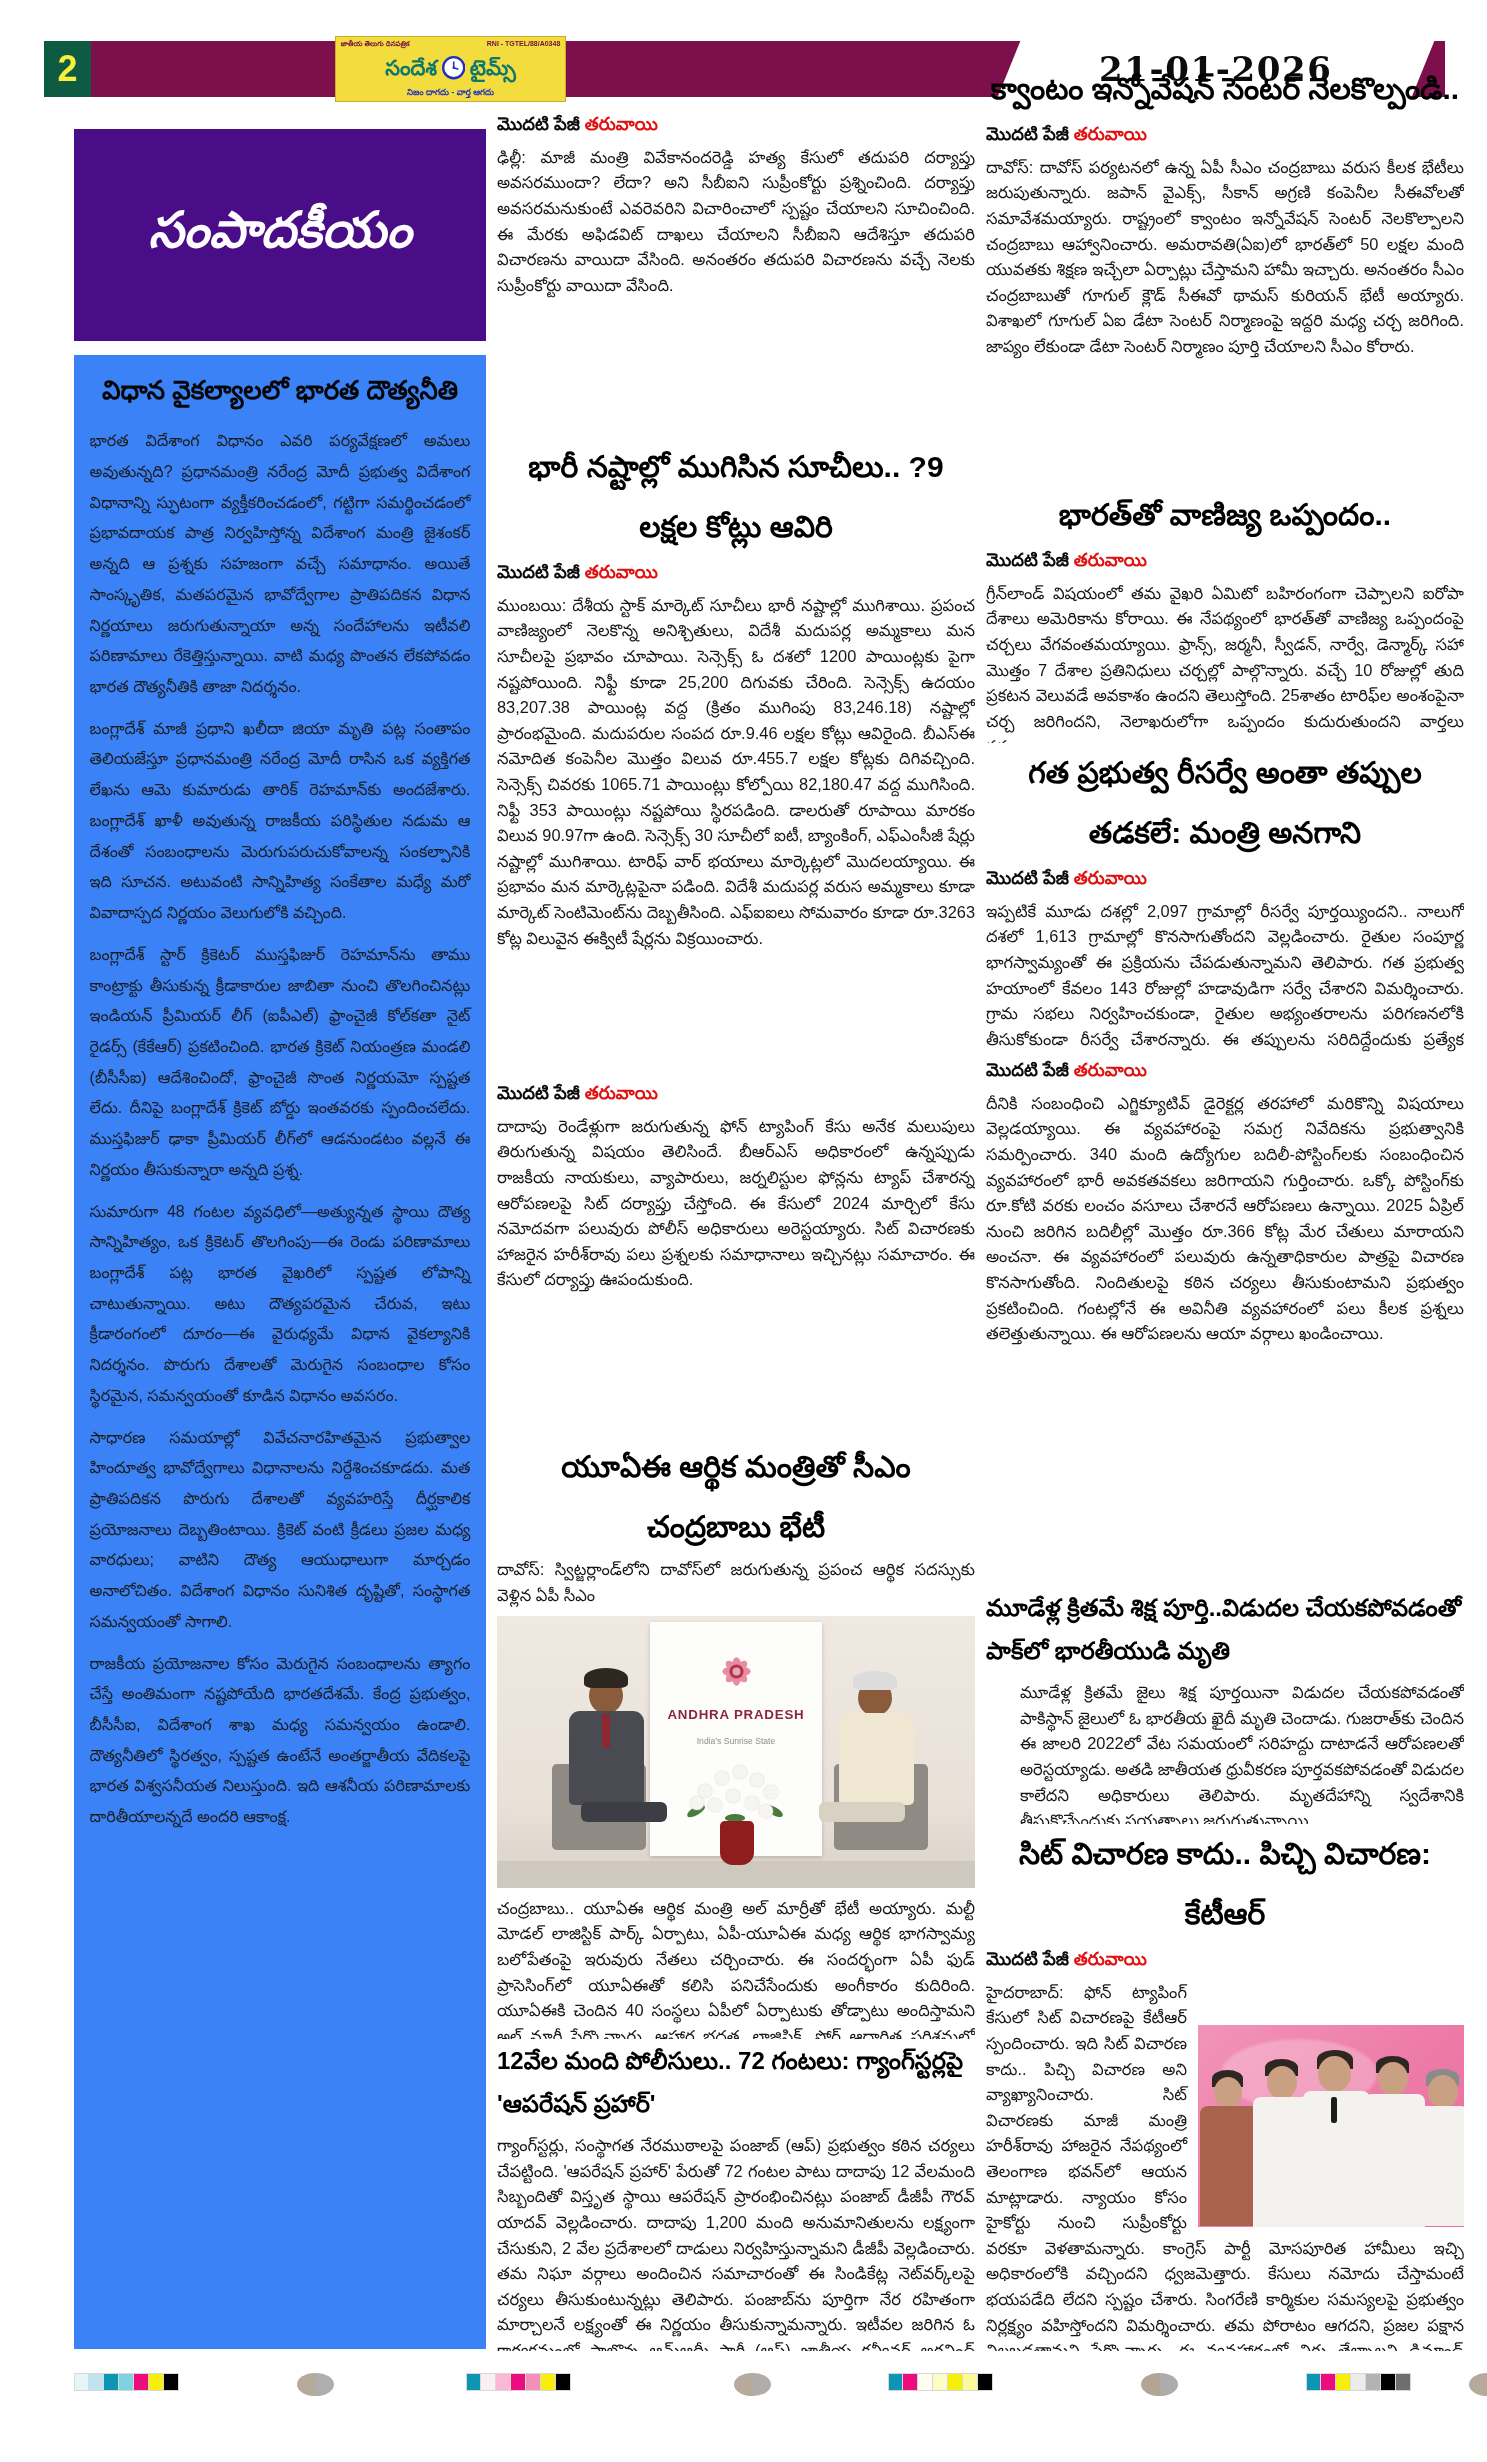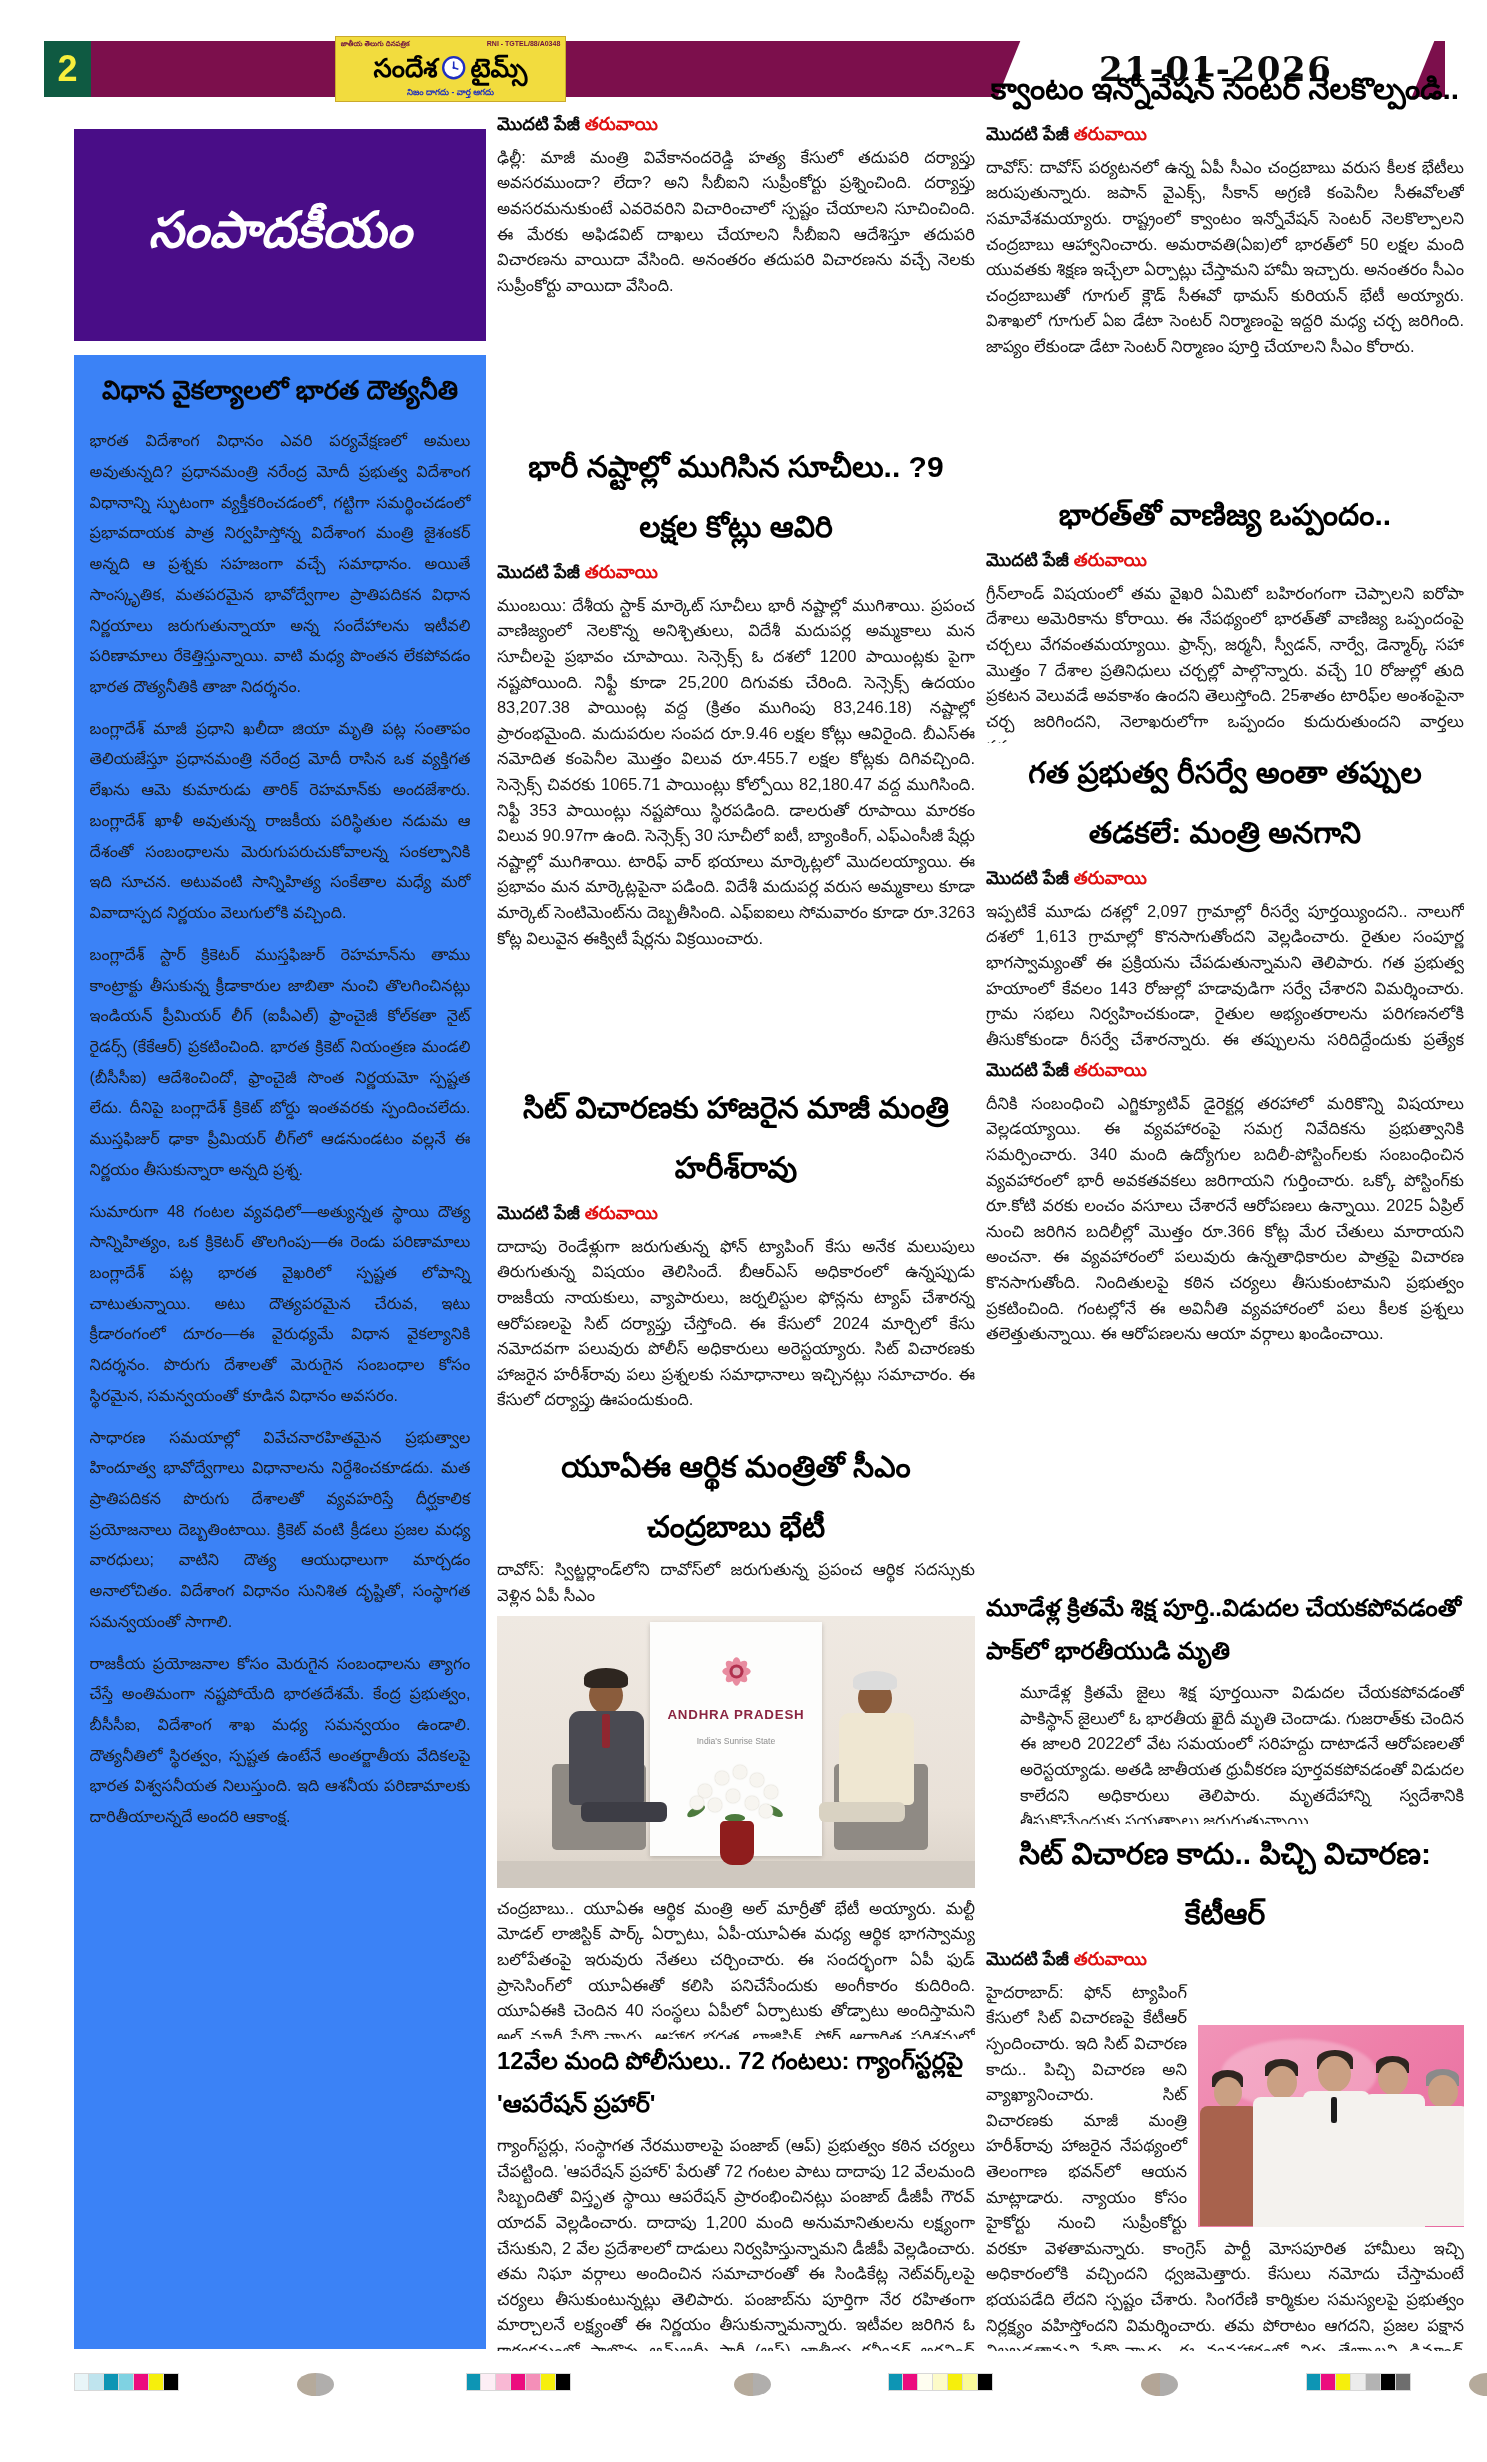--- a/index.html
+++ b/index.html
@@ -8,21 +8,21 @@
   #page { position:relative; width:1487px; height:2462px; background:#fff; overflow:hidden; }
 
   
   #header { position:absolute; left:44px; top:41px; width:1401px; height:56px; display:flex; }
   #pagenum-box { width:47px; height:56px; background:#0f5a42; color:#f7ef3c; font-size:36px; font-weight:700;
                  display:flex; align-items:center; justify-content:center; }
   #header-bar { position:relative; flex:1; background:#7c0f4c; }
   #logo-box { position:absolute; left:244px; top:-4.7px; width:231px; height:66px; background:#f2dc3e;
               border:0.8px solid #caa92c; display:flex; flex-direction:column; align-items:center; justify-content:space-between; padding:2.3px 4.7px; }
   .logo-toprow { width:100%; display:flex; justify-content:space-between; font-size:7px; font-weight:700; color:#6e1040; }
-  .logo-main { display:flex; align-items:center; gap:4.7px; color:#000000; font-weight:700; font-size:26px; line-height:1; }
+  .logo-main { display:flex; align-items:center; gap:4.7px; color:#0f766e; font-weight:700; font-size:21px; line-height:1; }
   .logo-tag { font-size:8.6px; color:#1f2fc0; font-weight:700; }
   #clock-icon { width:23.4px; height:23.4px; }
   #date-plate { position:absolute; right:22px; top:0; width:414px; height:56px; background:#ffffff;
                 transform:skewX(-22deg); display:flex; align-items:center; justify-content:center; }
   #date-text { transform:skewX(22deg); font-family:"DejaVu Serif","Liberation Serif",serif; font-weight:700; font-size:34px; color:#0c0c0c; letter-spacing:1.6px; }
 
   
   #col-left { position:absolute; left:74px; top:129px; width:412px; }
   #edit-banner { width:100%; height:212px; background:#490d87; color:#ffffff; display:flex; align-items:center; justify-content:center;
                  font-family:"DejaVu Serif","Liberation Serif",serif; font-style:italic; font-weight:700; font-size:50px; }
@@ -135,21 +135,20 @@
     <div class="article a-m2">
       <div class="hl">భారీ నష్టాల్లో ముగిసిన సూచీలు.. ?9 లక్షల కోట్లు ఆవిరి</div>
       <div class="byline">
         <span>మొదటి పేజీ</span>
         <span class="red">తరువాయి</span>
       </div>
       <div class="body-txt">ముంబయి: దేశీయ స్టాక్ మార్కెట్ సూచీలు భారీ నష్టాల్లో ముగిశాయి. ప్రపంచ వాణిజ్యంలో నెలకొన్న అనిశ్చితులు, విదేశీ మదుపర్ల అమ్మకాలు మన సూచీలపై ప్రభావం చూపాయి. సెన్సెక్స్ ఓ దశలో 1200 పాయింట్లకు పైగా నష్టపోయింది. నిఫ్టీ కూడా 25,200 దిగువకు చేరింది. సెన్సెక్స్ ఉదయం 83,207.38 పాయింట్ల వద్ద (క్రితం ముగింపు 83,246.18) నష్టాల్లో ప్రారంభమైంది. మదుపరుల సంపద రూ.9.46 లక్షల కోట్లు ఆవిరైంది. బీఎస్ఈ నమోదిత కంపెనీల మొత్తం విలువ రూ.455.7 లక్షల కోట్లకు దిగివచ్చింది. సెన్సెక్స్ చివరకు 1065.71 పాయింట్లు కోల్పోయి 82,180.47 వద్ద ముగిసింది. నిఫ్టీ 353 పాయింట్లు నష్టపోయి స్థిరపడింది. డాలరుతో రూపాయి మారకం విలువ 90.97గా ఉంది. సెన్సెక్స్ 30 సూచీలో ఐటీ, బ్యాంకింగ్, ఎఫ్ఎంసీజీ షేర్లు నష్టాల్లో ముగిశాయి. టారిఫ్ వార్ భయాలు మార్కెట్లలో మొదలయ్యాయి. ఈ ప్రభావం మన మార్కెట్లపైనా పడింది. విదేశీ మదుపర్ల వరుస అమ్మకాలు కూడా మార్కెట్ సెంటిమెంట్‌ను దెబ్బతీసింది. ఎఫ్ఐఐలు సోమవారం కూడా రూ.3263 కోట్ల విలువైన ఈక్విటీ షేర్లను విక్రయించారు.</div>
     </div>
 
     <div class="article a-m3">
-      <div class="hl">సిట్ విచారణకు హాజరైన మాజీ మంత్రి హరీశ్‌రావు</div>
       <div class="byline">
         <span>మొదటి పేజీ</span>
         <span class="red">తరువాయి</span>
       </div>
       <div class="body-txt">దాదాపు రెండేళ్లుగా జరుగుతున్న ఫోన్ ట్యాపింగ్ కేసు అనేక మలుపులు తిరుగుతున్న విషయం తెలిసిందే. బీఆర్ఎస్ అధికారంలో ఉన్నప్పుడు రాజకీయ నాయకులు, వ్యాపారులు, జర్నలిస్టుల ఫోన్లను ట్యాప్ చేశారన్న ఆరోపణలపై సిట్ దర్యాప్తు చేస్తోంది. ఈ కేసులో 2024 మార్చిలో కేసు నమోదవగా పలువురు పోలీస్ అధికారులు అరెస్టయ్యారు. సిట్ విచారణకు హాజరైన హరీశ్‌రావు పలు ప్రశ్నలకు సమాధానాలు ఇచ్చినట్లు సమాచారం. ఈ కేసులో దర్యాప్తు ఊపందుకుంది.</div>
     </div>
 
     <div class="article a-m4">
       <div class="hl">యూఏఈ ఆర్థిక మంత్రితో సీఎం చంద్రబాబు భేటీ</div>
       <div class="body-txt">దావోస్: స్విట్జర్లాండ్‌లోని దావోస్‌లో జరుగుతున్న ప్రపంచ ఆర్థిక సదస్సుకు వెళ్లిన ఏపీ సీఎం</div>

